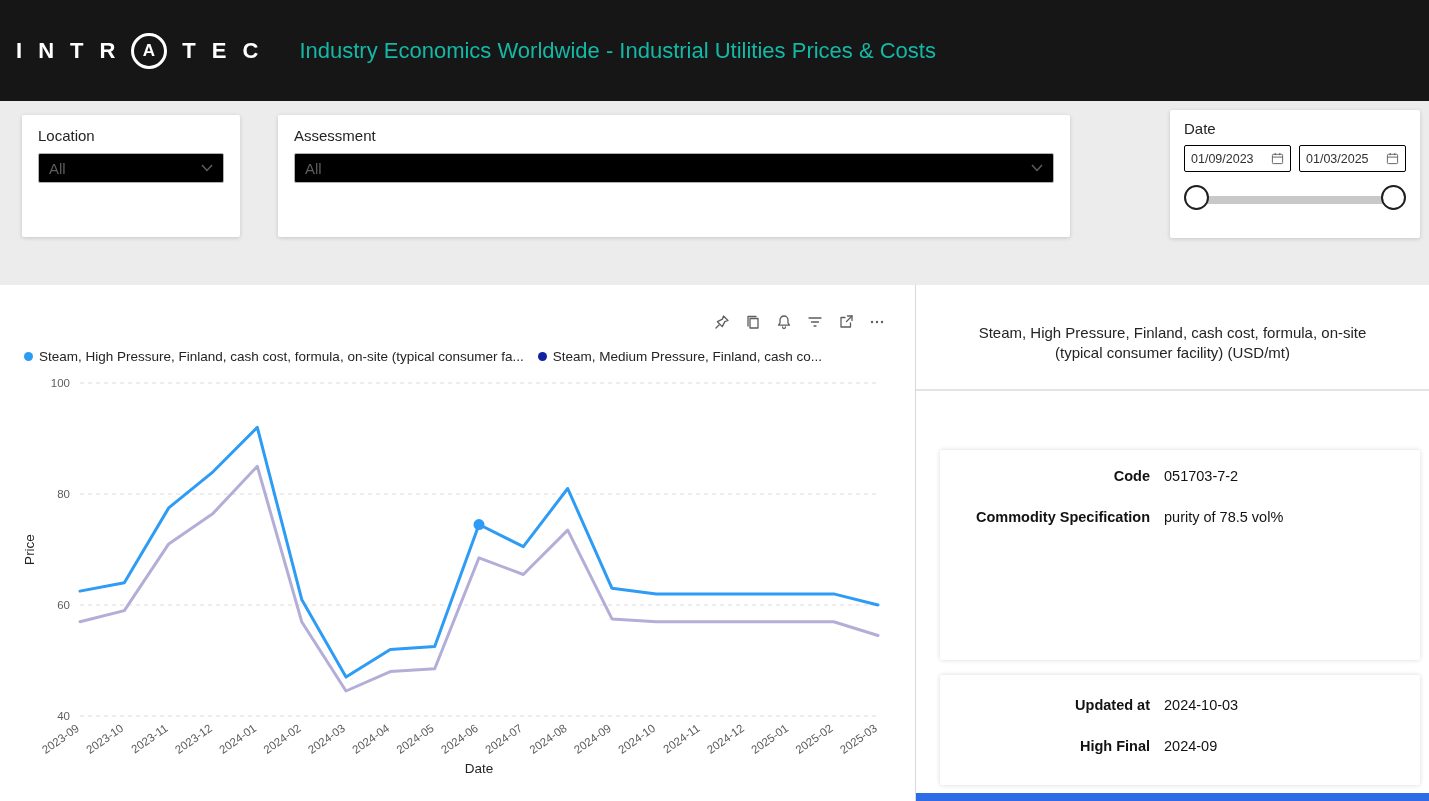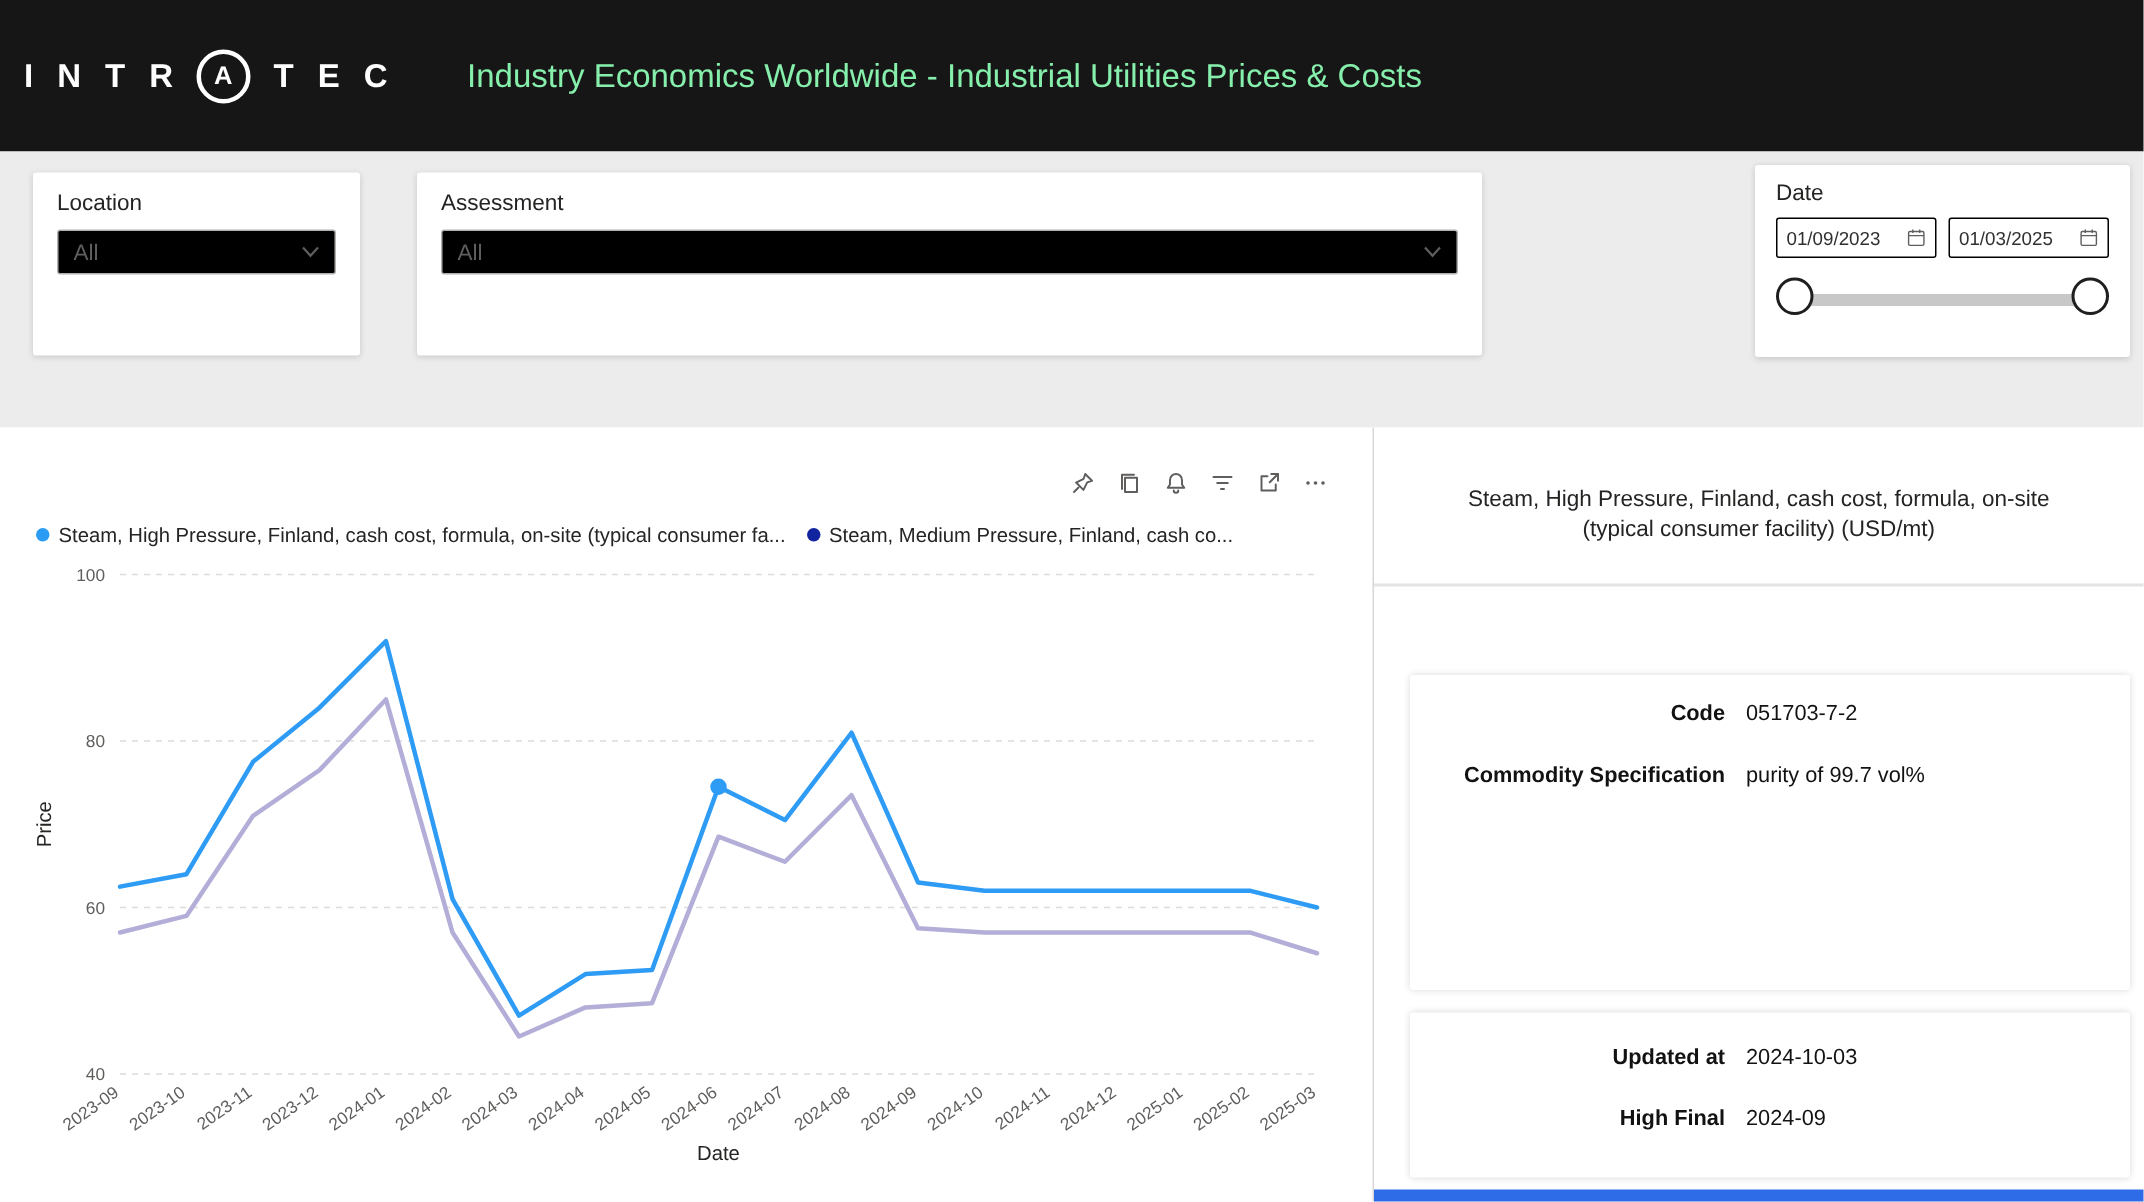--- a/index.html
+++ b/index.html
@@ -5,27 +5,27 @@
   *{box-sizing:border-box;margin:0;padding:0;}
   html,body{width:1429px;height:801px;}
   body{position:relative;font-family:"Liberation Sans",sans-serif;background:#fff;overflow:hidden;}
 
   
   .header{position:absolute;top:0;left:0;width:1429px;height:101px;background:#161616;display:flex;align-items:center;}
   .logo{display:flex;align-items:center;gap:15px;margin-left:16px;}
   .logo-letter{color:#fff;font-size:22px;font-weight:700;letter-spacing:1px;}
   .logo-ring{width:36px;height:36px;border:3px solid #fff;border-radius:50%;display:flex;align-items:center;justify-content:center;}
   .logo-ring .logo-letter{font-size:17px;}
-  .header-title{color:#86efac;font-size:22px;margin-left:52px;font-weight:400;}
+  .header-title{color:#14b8a6;font-size:22px;margin-left:40px;font-weight:400;}
 
   
   .filter-strip{position:absolute;top:101px;left:0;width:1429px;height:184px;background:#ececec;}
   .card{position:absolute;background:#fff;box-shadow:0 1px 4px rgba(0,0,0,0.16);border-radius:2px;}
   .location-card{left:22px;top:14px;width:218px;height:122px;}
-  .assessment-card{left:278px;top:14px;width:710px;height:122px;}
+  .assessment-card{left:278px;top:14px;width:792px;height:122px;}
   .date-card{left:1170px;top:9px;width:250px;height:128px;}
   .card-label{font-size:15px;color:#252423;padding:12px 16px 9px;}
   .dropdown{margin:0 16px;height:30px;border:1px solid #b3b0ad;border-radius:2px;display:flex;align-items:center;justify-content:space-between;padding:0 10px;color:#605e5c;font-size:15px;cursor:pointer;background:#000000;}
   .date-card .card-label{padding:10px 14px 8px;}
   .date-inputs{display:flex;gap:8px;margin:0 14px;}
   .date-input{flex:1;height:27px;border:1px solid #000000;border-radius:2px;display:flex;align-items:center;justify-content:space-between;padding:0 6px;font-size:12.5px;color:#323130;background:#fff;cursor:text;}
   .slider{position:relative;margin:8px 14px 0;height:42px;}
   .slider-track{position:absolute;left:11px;right:11px;top:16px;height:8px;background:#c8c8c8;border-radius:4px;cursor:pointer;}
   .slider-handle{position:absolute;top:5px;width:25px;height:25px;background:#fff;border:2.5px solid #1f1f1f;border-radius:50%;cursor:grab;}
   .slider-handle.left{left:0;}
@@ -227,21 +227,21 @@
     <div class="panel-title">Steam, High Pressure, Finland, cash cost, formula, on-site (typical consumer facility) (USD/mt)</div>
     <div class="panel-divider"></div>
 
     <div class="spec-card">
       <div class="spec-row">
         <div class="spec-label">Code</div>
         <div class="spec-value">051703-7-2</div>
       </div>
       <div class="spec-row">
         <div class="spec-label">Commodity Specification</div>
-        <div class="spec-value">purity of 99.7 vol%</div>
+        <div class="spec-value">purity of 78.5 vol%</div>
       </div>
     </div>
 
     <div class="update-card">
       <div class="spec-row">
         <div class="spec-label">Updated at</div>
         <div class="spec-value">2024-10-03</div>
       </div>
       <div class="spec-row">
         <div class="spec-label">High Final</div>

